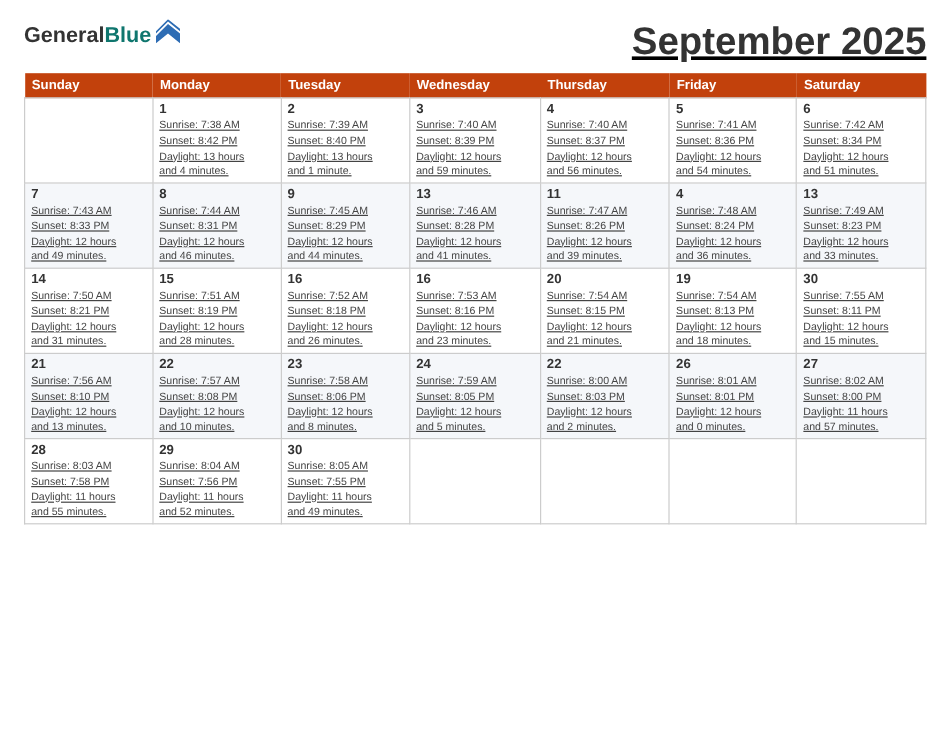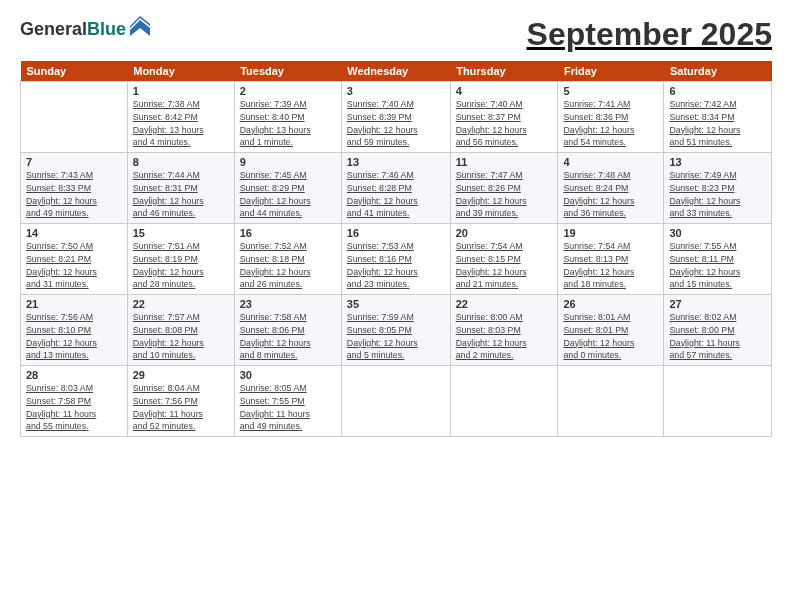--- a/index.html
+++ b/index.html
@@ -234,21 +234,21 @@
           </td>
           <td>
             <span class="day-num">22</span>
             <div class="day-info">Sunrise: 7:57 AM<br>Sunset: 8:08 PM<br>Daylight: 12 hours<br>and 10 minutes.</div>
           </td>
           <td>
             <span class="day-num">23</span>
             <div class="day-info">Sunrise: 7:58 AM<br>Sunset: 8:06 PM<br>Daylight: 12 hours<br>and 8 minutes.</div>
           </td>
           <td>
-            <span class="day-num">35</span>
+            <span class="day-num">24</span>
             <div class="day-info">Sunrise: 7:59 AM<br>Sunset: 8:05 PM<br>Daylight: 12 hours<br>and 5 minutes.</div>
           </td>
           <td>
             <span class="day-num">22</span>
             <div class="day-info">Sunrise: 8:00 AM<br>Sunset: 8:03 PM<br>Daylight: 12 hours<br>and 2 minutes.</div>
           </td>
           <td>
             <span class="day-num">26</span>
             <div class="day-info">Sunrise: 8:01 AM<br>Sunset: 8:01 PM<br>Daylight: 12 hours<br>and 0 minutes.</div>
           </td>

